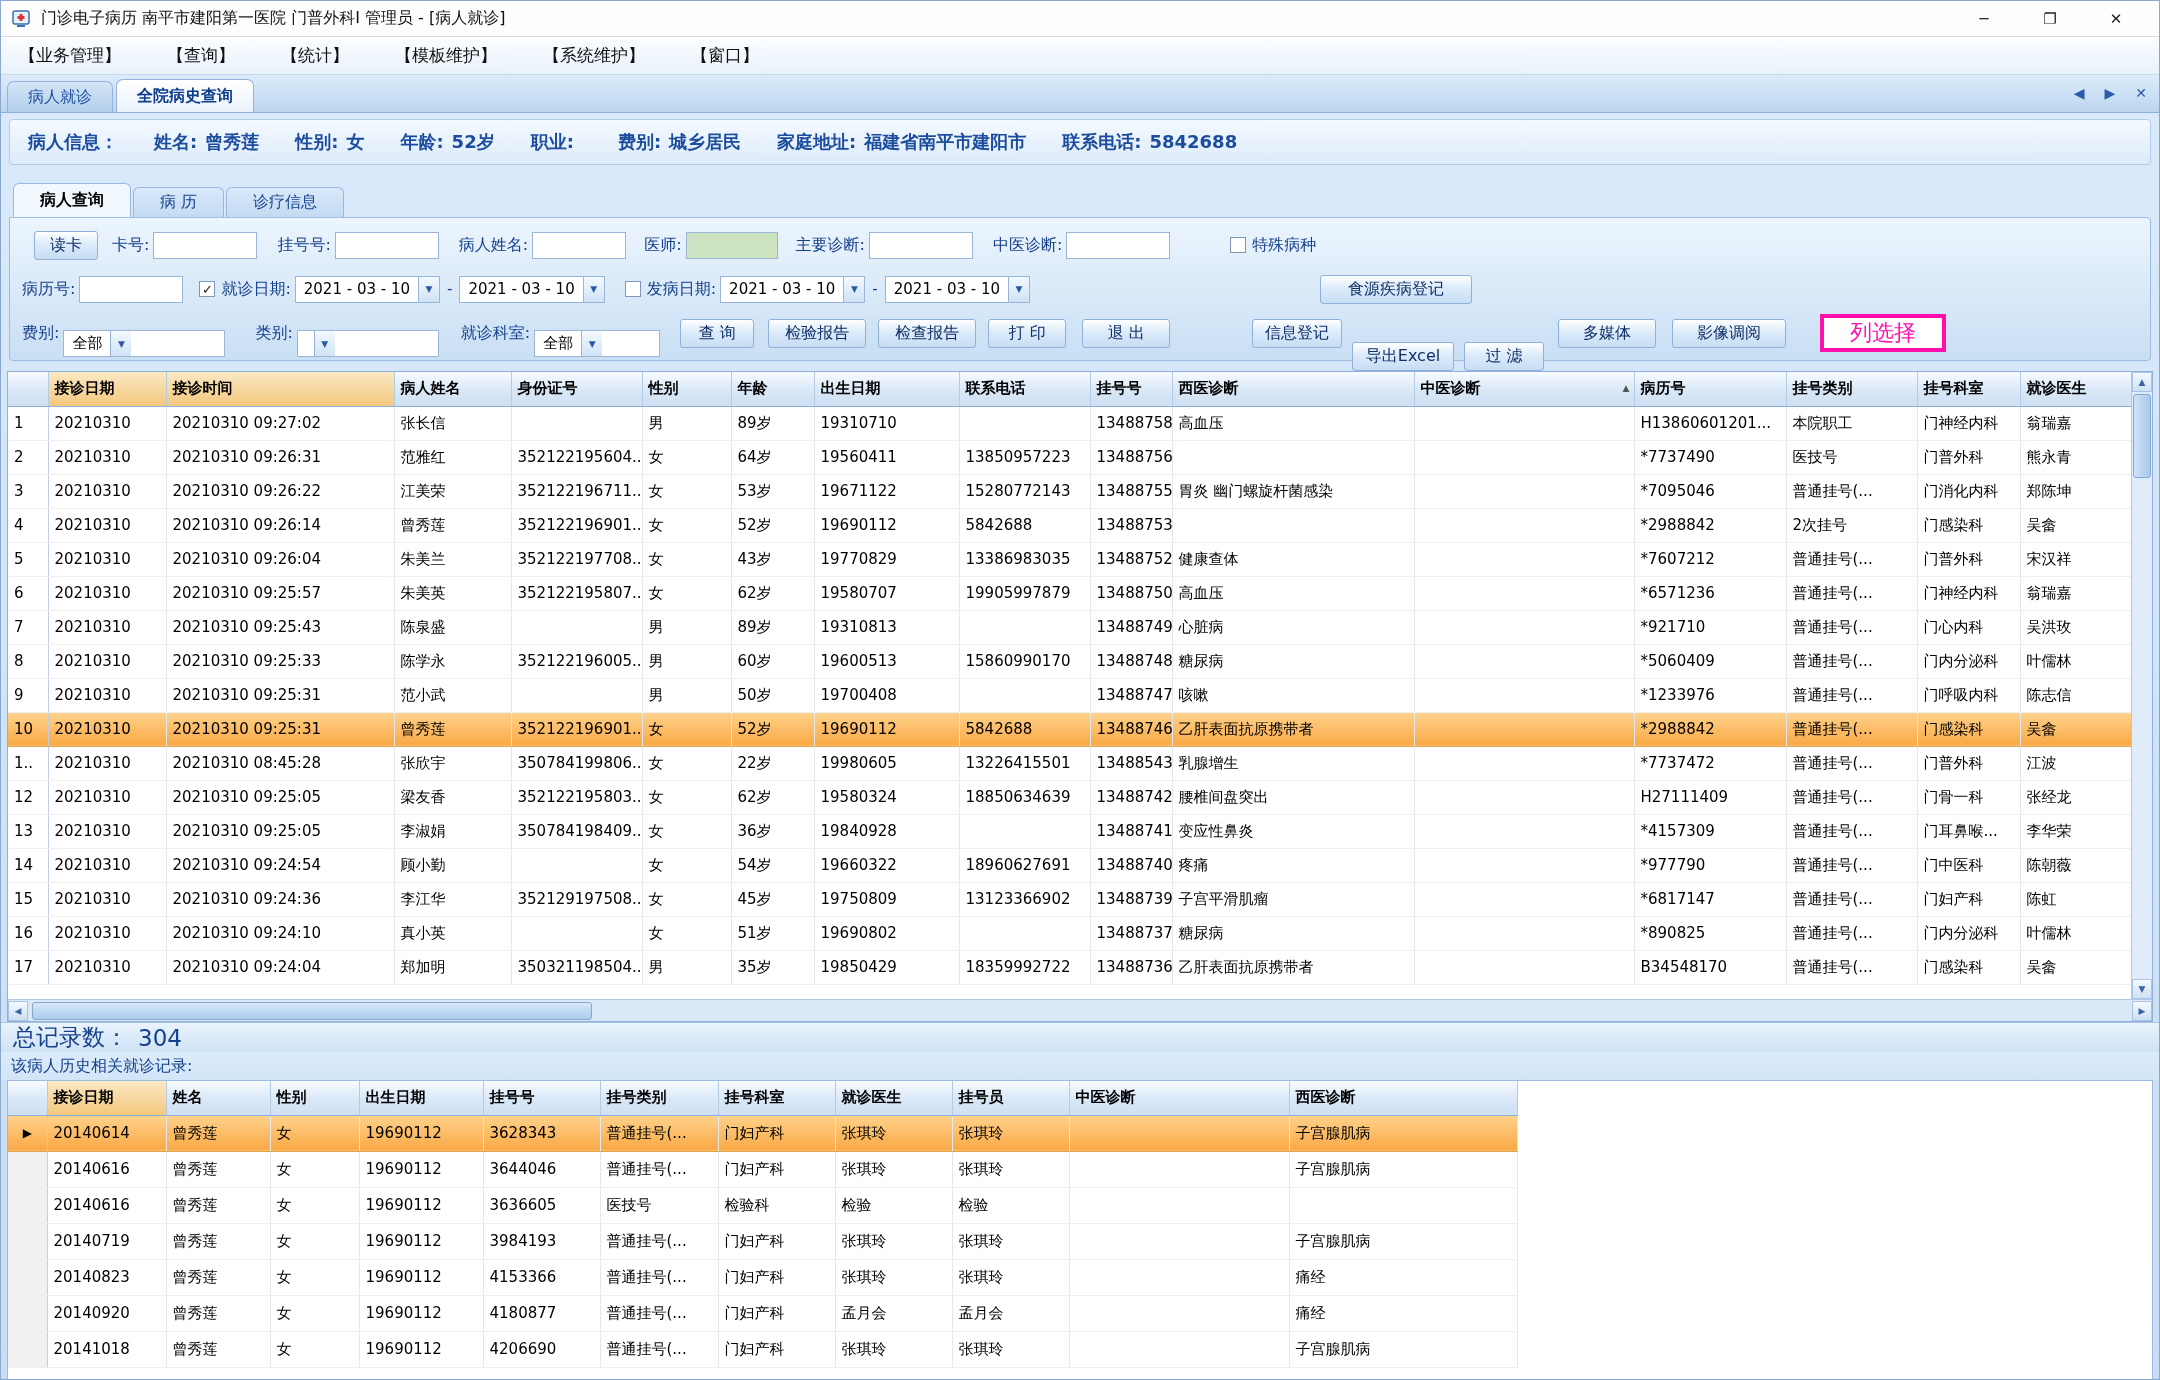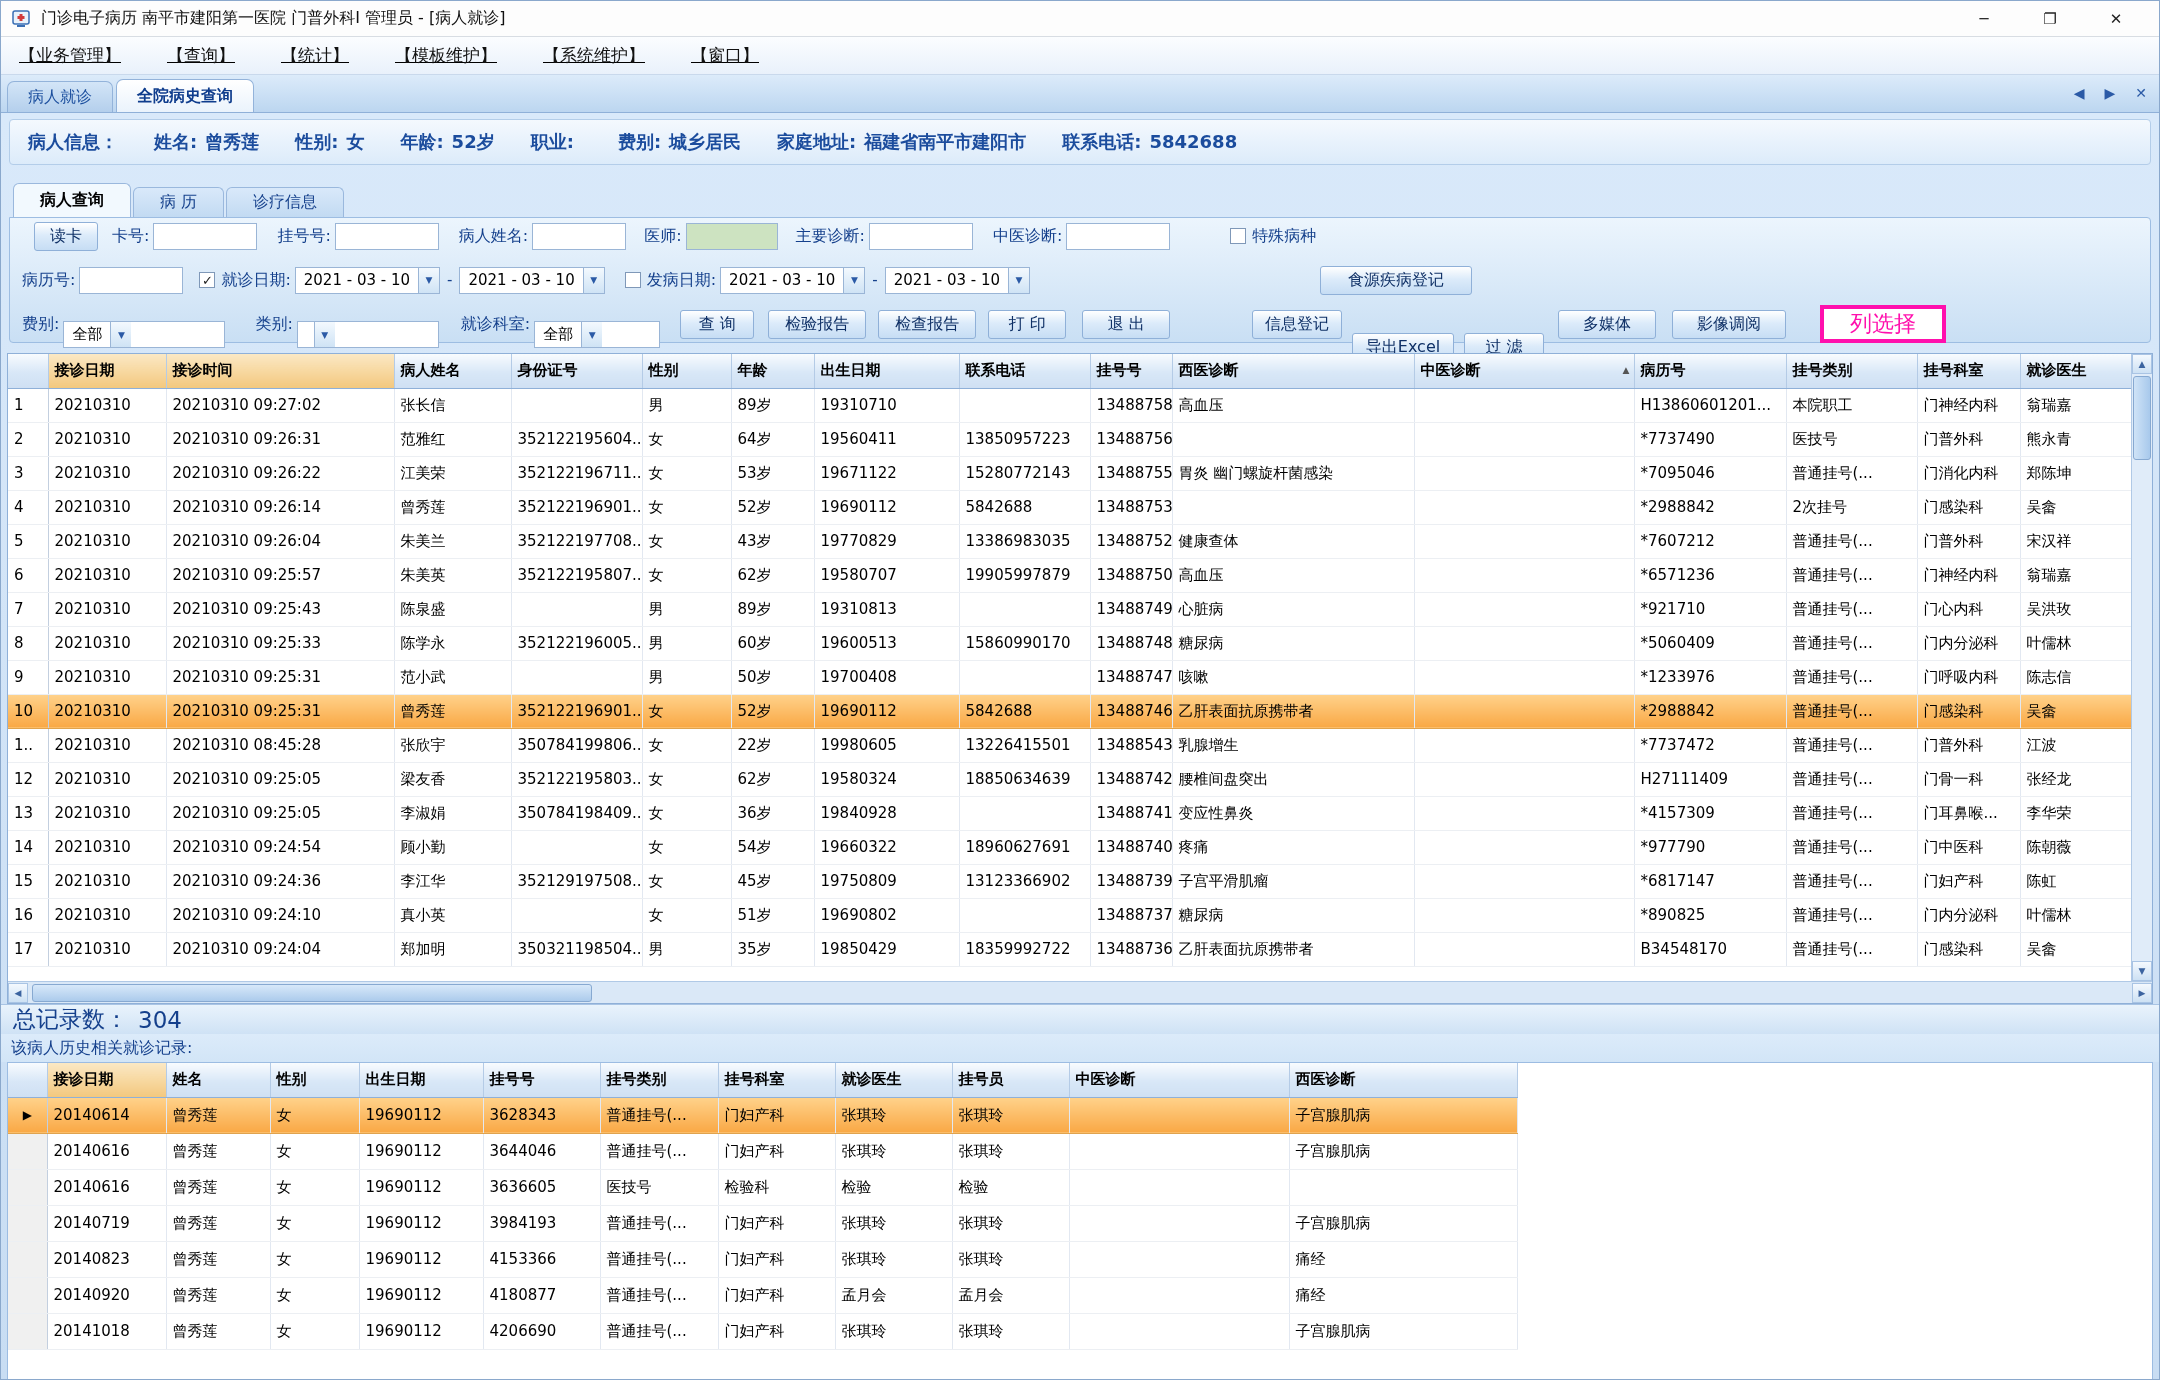--- a/index.html
+++ b/index.html
@@ -6,40 +6,40 @@
   html,body{width:2160px;height:1380px;overflow:hidden;}
   body{font-family:"DejaVu Sans","Liberation Sans",sans-serif;font-size:15px;background:#cfe2f4;}
   .window{position:relative;width:2160px;height:1380px;background:#cfe2f4;border:1px solid #8aa8cc;overflow:hidden;}
 
   .titlebar{height:36px;background:#fdfdfd;display:flex;align-items:center;padding:0 10px;border-bottom:1px solid #d8dde3;}
   .appicon{width:20px;height:20px;margin-right:10px;display:inline-flex;align-items:center;justify-content:center;}
   .title{font-size:16px;color:#111;white-space:nowrap;}
   .wincontrols{margin-left:auto;display:flex;}
   .winbtn{width:66px;height:36px;display:flex;align-items:center;justify-content:center;font-size:15px;color:#222;cursor:default;}
 
-  .menubar{height:38px;background:linear-gradient(#fbfdff,#e9f1fb);display:flex;align-items:center;padding-left:18px;border-bottom:1px solid #c9d9ec;text-decoration:underline;}
+  .menubar{height:38px;background:linear-gradient(#fbfdff,#e9f1fb);display:flex;align-items:center;padding-left:18px;border-bottom:1px solid #c9d9ec;}
   .menuitem{margin-right:46px;font-size:17px;color:#111;cursor:default;white-space:nowrap;}
 
   .tabstrip{height:38px;background:linear-gradient(#dcebfa,#bcd6f0);display:flex;align-items:flex-end;padding-left:6px;position:relative;border-bottom:1px solid #8fb0d8;}
   .tab{height:31px;line-height:29px;padding:0 20px;margin-right:3px;border:1px solid #93b3da;border-bottom:none;border-radius:7px 7px 0 0;background:linear-gradient(#d3e5f7,#b4cfec);color:#1c4f9e;font-size:16px;white-space:nowrap;}
   .tab.active{background:linear-gradient(#ffffff,#eaf3fc);color:#0f3d8d;font-weight:bold;height:33px;line-height:31px;}
   .tabnav{position:absolute;right:12px;top:10px;display:flex;gap:20px;color:#2b5aa6;font-size:14px;}
   .tabnav span{cursor:default;}
 
   .content{position:absolute;top:112px;left:0;right:0;bottom:0;display:flex;flex-direction:column;background:linear-gradient(#d9e9fa,#c8ddf3);}
 
   .patientbar{margin:6px 8px 0;height:46px;flex:none;background:linear-gradient(#f4f9fe,#dcebfa);border:1px solid #b3cde9;border-radius:4px;display:flex;align-items:center;padding:0 18px;color:#1b4c9d;font-weight:bold;font-size:18px;white-space:nowrap;overflow:hidden;}
   .pi-pair{margin-right:36px;white-space:nowrap;}
   .pi-label{margin-right:8px;}
 
   .subtabs{margin-top:16px;height:36px;flex:none;display:flex;align-items:flex-end;padding-left:12px;}
   .subtab{height:30px;line-height:28px;padding:0 26px;margin-right:2px;border:1px solid #9ab8dd;border-bottom:none;border-radius:6px 6px 0 0;background:linear-gradient(#d9e9fa,#c2daf2);color:#16418c;font-size:16px;white-space:nowrap;}
   .subtab.active{background:#f2f9fe;color:#000;font-weight:bold;height:34px;line-height:32px;}
 
-  .filterpanel{margin:0 8px;flex:none;background:linear-gradient(#ecf5fd,#c9dff4);border:1px solid #9dbde2;border-radius:0 4px 4px 4px;padding:1px 12px;display:flex;flex-direction:column;gap:10px;}
+  .filterpanel{margin:0 8px;flex:none;background:linear-gradient(#ecf5fd,#c9dff4);border:1px solid #9dbde2;border-radius:0 4px 4px 4px;padding:10px 12px;display:flex;flex-direction:column;gap:10px;}
   .frow{display:flex;align-items:center;height:34px;}
   .flabel{color:#15408c;font-size:16px;white-space:nowrap;}
   .fin{height:27px;border:1px solid #9ab5d6;background:#fff;font-size:15px;padding:0 5px;font-family:inherit;}
   .fin.green{background:#cde3c1;}
   .btn{height:29px;padding:0 12px;border:1px solid #8fb0d8;border-radius:3px;background:linear-gradient(#ffffff,#dcebfa 45%,#c6ddf4);color:#0f3066;font-size:16px;display:inline-flex;align-items:center;justify-content:center;white-space:nowrap;font-family:inherit;cursor:default;}
   .cb{width:16px;height:16px;border:1px solid #7f98b8;background:#fff;display:inline-flex;align-items:center;justify-content:center;font-size:13px;color:#222;flex:none;}
   .datebox{display:inline-flex;align-items:center;height:27px;border:1px solid #9ab5d6;background:#fff;padding-left:8px;font-size:15px;color:#000;white-space:nowrap;}
   .drop{width:21px;height:25px;margin-left:8px;border-left:1px solid #9ab5d6;background:linear-gradient(#f3f9fe,#cfe3f5);display:flex;align-items:center;justify-content:center;font-size:9px;color:#2b5aa6;flex:none;}
   .selbox{display:inline-flex;align-items:center;height:27px;border:1px solid #9ab5d6;background:#fff;padding-left:8px;font-size:15px;justify-content:flex-start;white-space:nowrap;margin-top:21px;}
   .dash{color:#15408c;margin:0 7px;}

